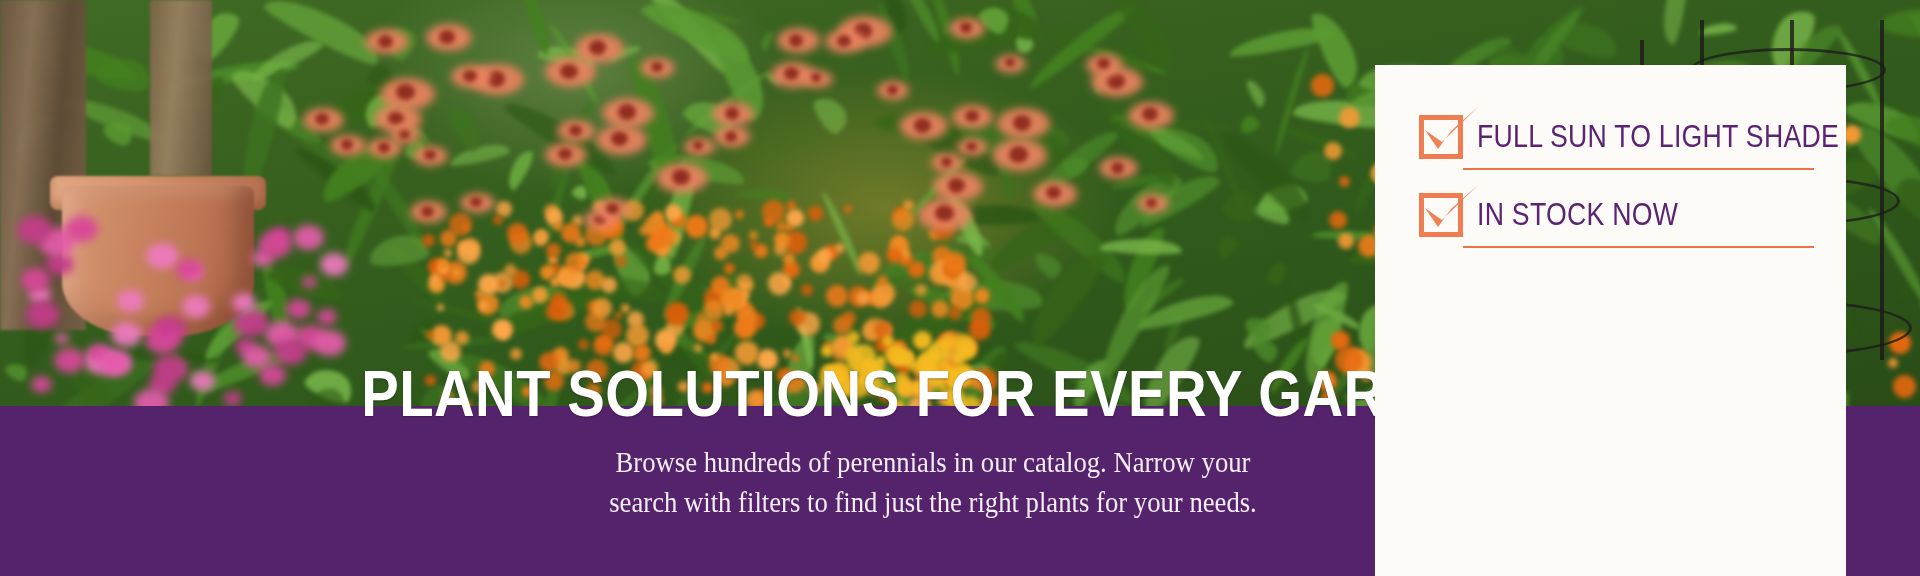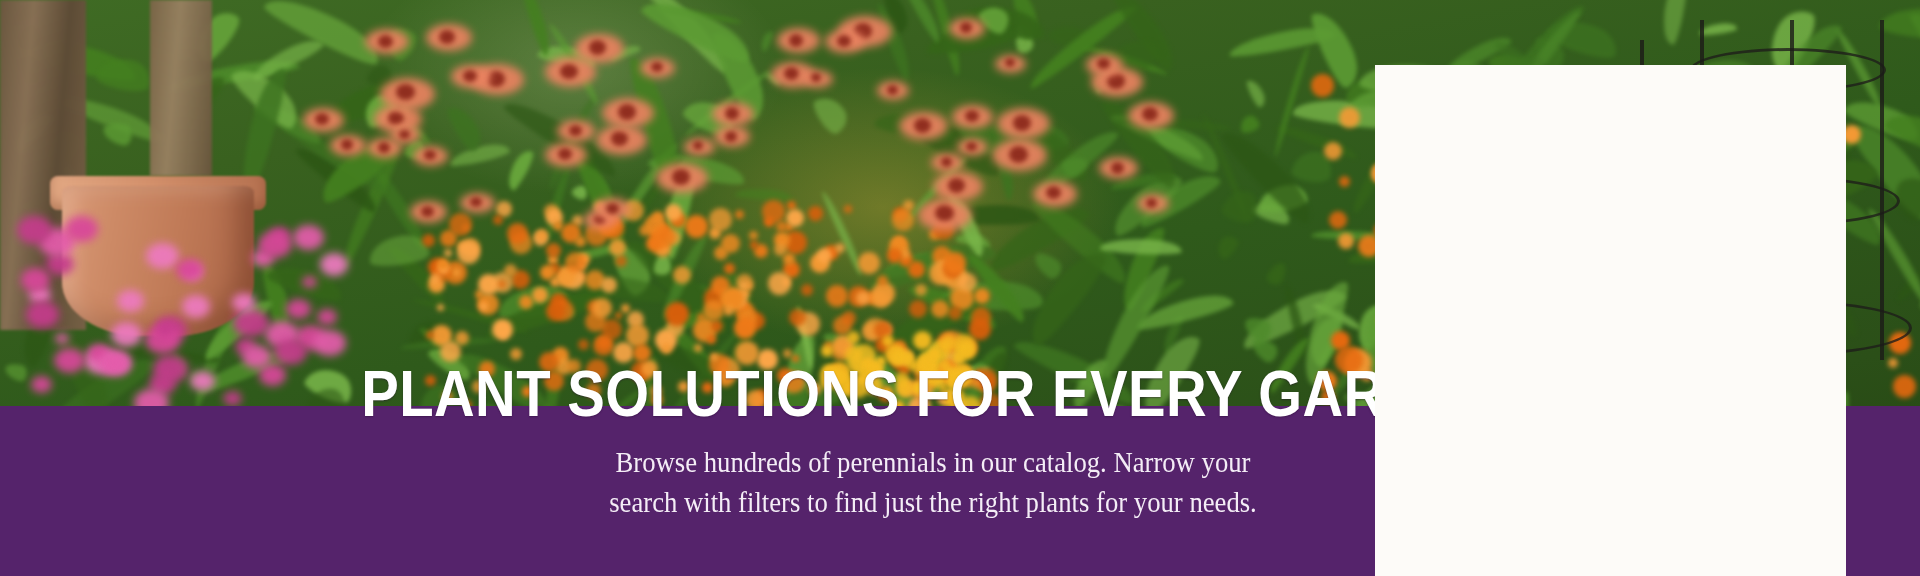--- a/index.html
+++ b/index.html
@@ -1094,16 +1094,36 @@
 
   <h1 class="headline">PLANT SOLUTIONS FOR EVERY GARDEN</h1>
 
   <p class="subcopy">
     <span class="line">Browse hundreds of perennials in our catalog. Narrow your</span>
     <span class="line">search with filters to find just the right plants for your needs.</span>
   </p>
 
   <div class="card">
     <ul class="check-list" id="check-list">
+        <li class="check-row">
+          <span class="checkbox">
+            <span class="box"></span>
+            <svg class="tick" viewBox="0 0 62 56">
+              <path d="M7 26 L20 45 L33 27 L61 2 L24 38 Z" fill="#EE7D52" opacity="0.97"></path>
+            </svg>
+          </span>
+          <span class="check-label">FULL SUN TO LIGHT SHADE</span>
+          <span class="rule"></span>
+        </li>
+        <li class="check-row">
+          <span class="checkbox">
+            <span class="box"></span>
+            <svg class="tick" viewBox="0 0 62 56">
+              <path d="M7 26 L20 45 L33 27 L61 2 L24 38 Z" fill="#EE7D52" opacity="0.97"></path>
+            </svg>
+          </span>
+          <span class="check-label">IN STOCK NOW</span>
+          <span class="rule"></span>
+        </li>
       </ul>
   </div>
 
 </div>
 
 </body></html>

